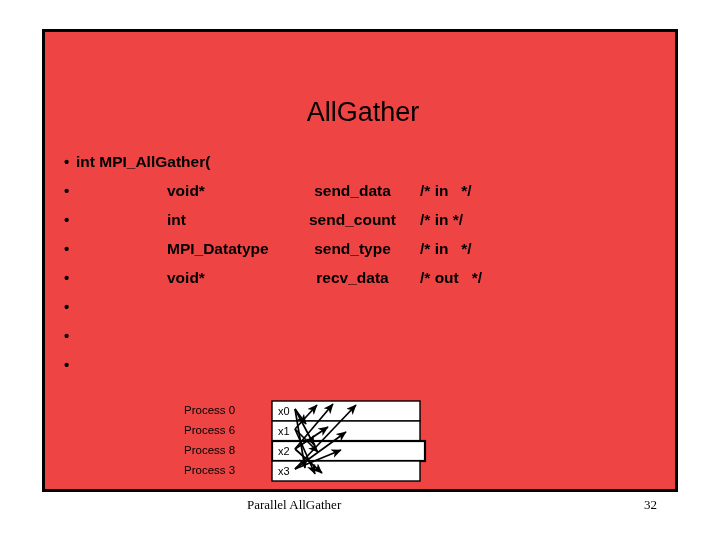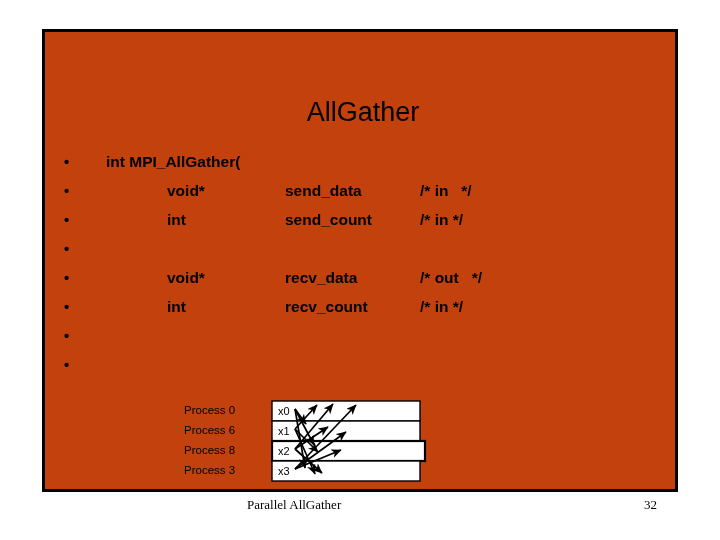--- a/index.html
+++ b/index.html
@@ -19,21 +19,21 @@
 
   
   #slide-frame {
     position: absolute;
     left: 42px;
     top: 29px;
     width: 636px;
     height: 463px;
     border: 3px solid #000000;
     box-sizing: border-box;
-    background: #c2410c;
+    background: #ef4444;
   }
 
   
   #slide-title {
     position: absolute;
     left: 0;
     top: 47px;
     width: 636px;
     text-align: center;
     font-family: "Liberation Sans", sans-serif;
@@ -65,26 +65,26 @@
     top: 0px;
     font-size: 15px;
     line-height: 24px;
   }
   .sig-text {
     position: absolute;
     top: 0px;
     line-height: 24px;
   }
   
-  .sig-line.level-0 .sig-text { left: 61px; }
+  .sig-line.level-0 .sig-text { left: 31px; }
   
   .sig-line.level-1 .sig-text { left: 122px; }
 
   .col-type    { display: inline-block; width: 118px; }
-  .col-name    { display: inline-block; width: 135px; }
+  .col-name    { display: inline-block; width: 135px; text-align: center; }
   .col-comment { display: inline-block; }
 
   
   #diagram {
     position: absolute;
     left: 86px;
     top: 368px;
     width: 340px;
     height: 95px;
   }
@@ -155,30 +155,30 @@
       <span class="sig-text"><span class="col-type">void*</span><span class="col-name">send_data</span><span class="col-comment">/* in   */</span></span>
     </div>
 
     <div class="sig-line level-1">
       <span class="sig-bullet">•</span>
       <span class="sig-text"><span class="col-type">int</span><span class="col-name">send_count</span><span class="col-comment">/* in */</span></span>
     </div>
 
     <div class="sig-line level-1">
       <span class="sig-bullet">•</span>
+      <span class="sig-text"><span class="col-type">MPI_Datatype</span><span class="col-name">send_type</span><span class="col-comment">/* in   */</span></span>
     </div>
 
     <div class="sig-line level-1">
       <span class="sig-bullet">•</span>
       <span class="sig-text"><span class="col-type">void*</span><span class="col-name">recv_data</span><span class="col-comment">/* out   */</span></span>
     </div>
 
     <div class="sig-line level-1">
       <span class="sig-bullet">•</span>
-      <span class="sig-text"><span class="col-type">int</span><span class="col-name">recv_count</span><span class="col-comment">/* in */</span></span>
     </div>
 
     <div class="sig-line level-1">
       <span class="sig-bullet">•</span>
     </div>
 
     <div class="sig-line level-1">
       <span class="sig-bullet">•</span>
     </div>
 

